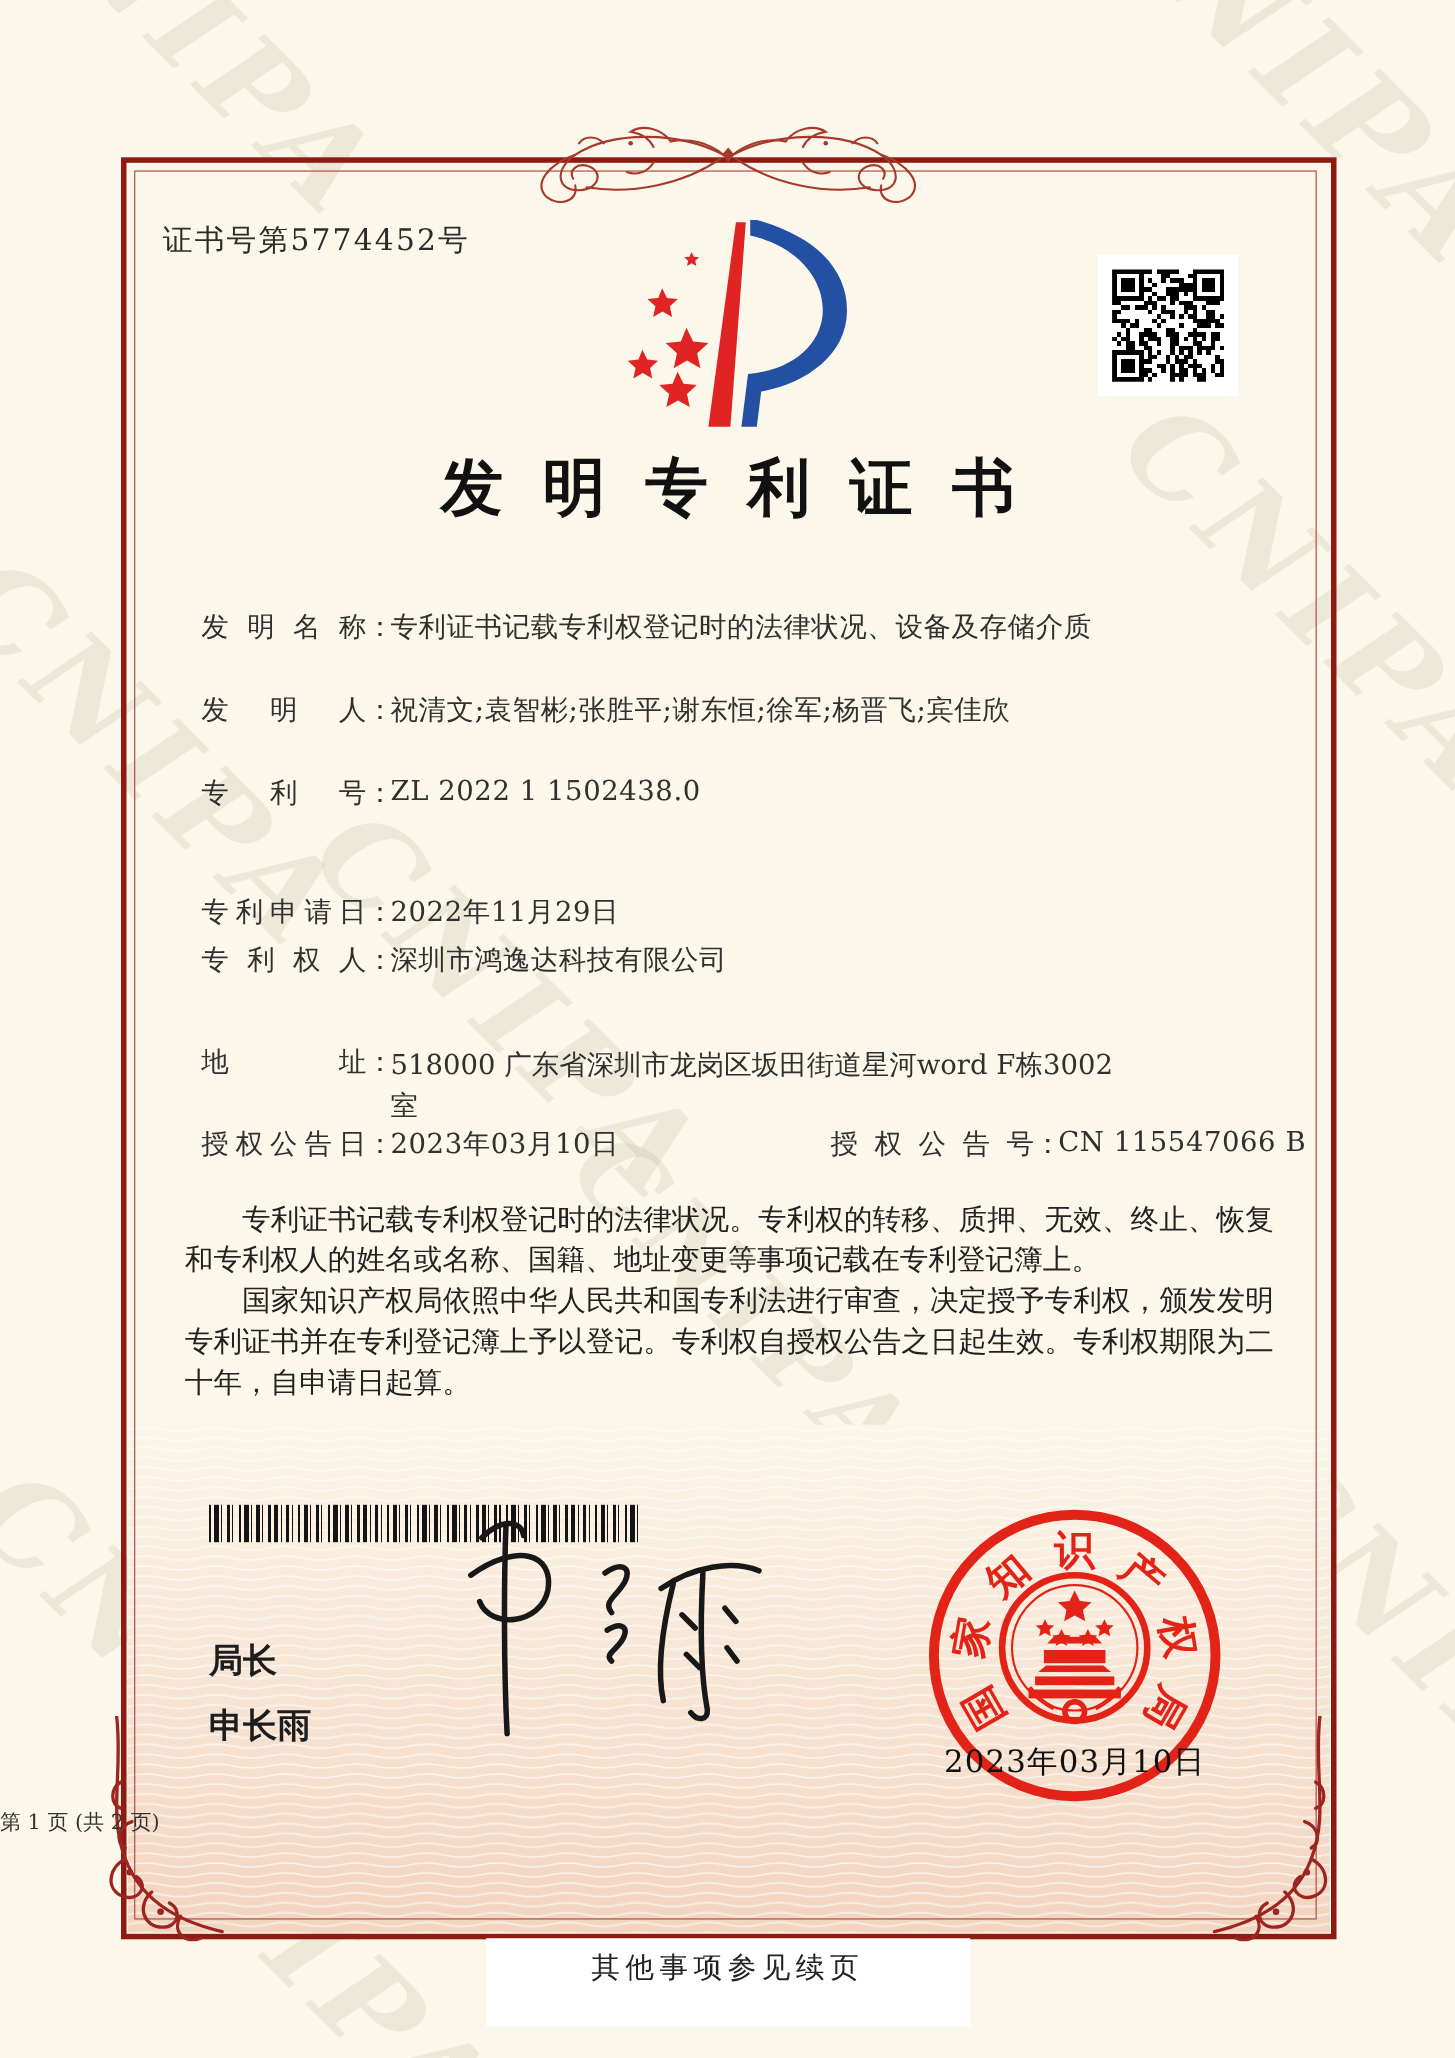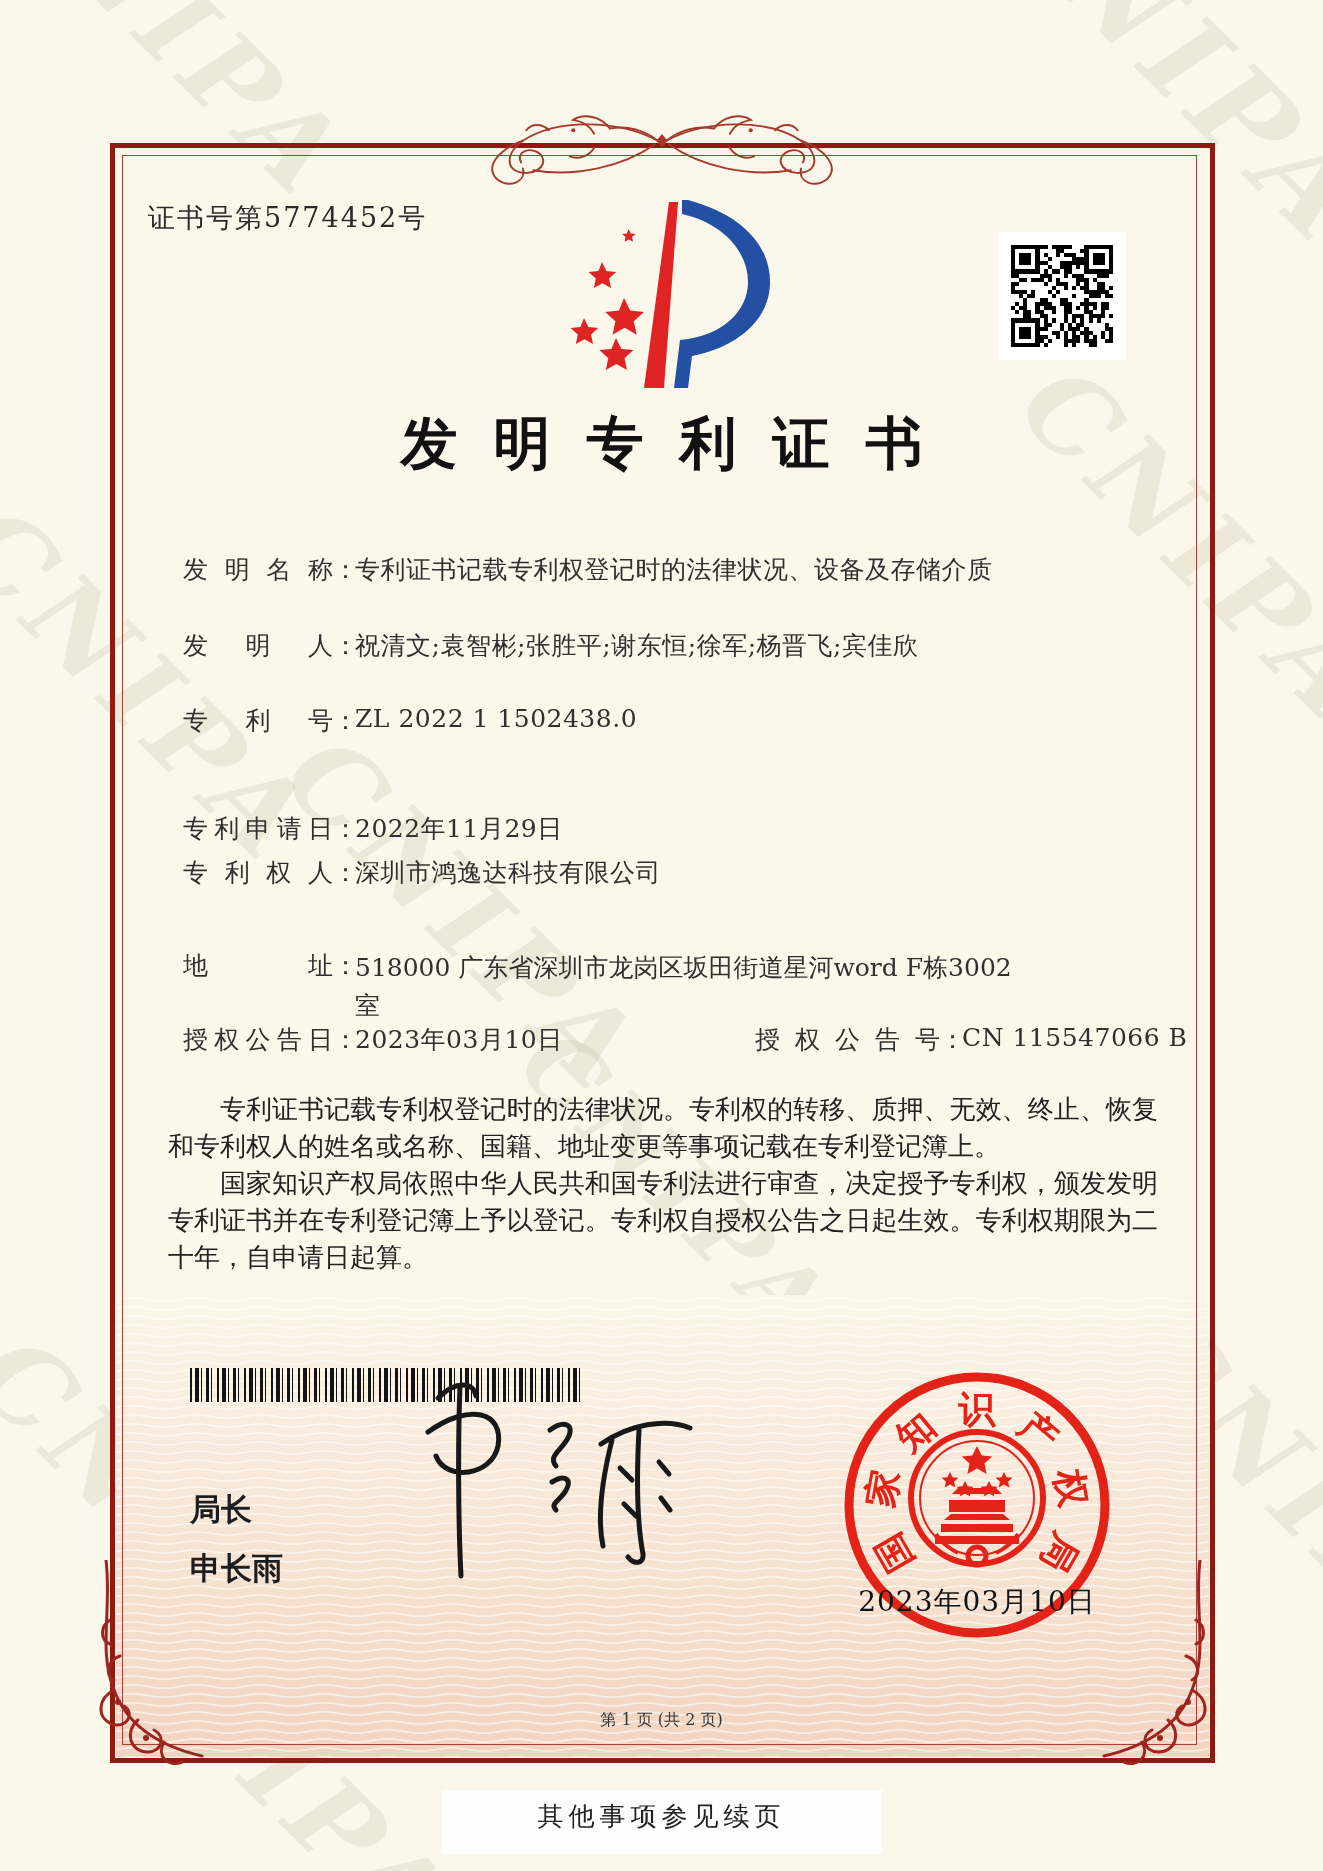--- a/index.html
+++ b/index.html
@@ -58,24 +58,24 @@
   .officer-title{position:absolute;left:190px;top:1489px;font-family:"DejaVu Sans","Liberation Sans",sans-serif;
     font-weight:600;font-size:31px;color:#1d1d1d;z-index:3;}
   .officer-name{position:absolute;left:190px;top:1548px;font-family:"DejaVu Sans","Liberation Sans",sans-serif;
     font-weight:600;font-size:31px;color:#1d1d1d;z-index:3;}
   .signature{position:absolute;left:398px;top:1368px;z-index:4;}
   .seal{position:absolute;left:840px;top:1368px;z-index:4;}
   .ring-ch{font-size:37px;font-weight:700;fill:#e42318;text-anchor:middle;
     font-family:"DejaVu Serif",serif;}
   .seal-date{font-size:28px;fill:#111;text-anchor:middle;letter-spacing:1px;
     font-family:"DejaVu Serif",serif;}
-  .page-info{position:absolute;left:0;top:1710px;width:100%;text-align:center;
-    font-size:16px;color:#333;z-index:3;}
+  .page-info{position:absolute;left:0;top:1644px;width:100%;text-align:left;
+    font-size:19px;color:#333;z-index:3;}
   .cont-box{position:absolute;left:50%;top:1762px;transform:translateX(-50%);
-    width:440px;height:64px;background:#fefefe;z-index:3;text-align:center;margin-top:28px;}
+    width:440px;height:80px;background:#fefefe;z-index:3;text-align:center;}
   .cont-note{margin-top:9px;display:inline-block;font-size:26px;letter-spacing:5px;color:#222;}
 </style>
 </head>
 <body>
 
 <div class="page">
 
   <div class="wm" style="left:-55px;top:-45px;">CNIPA</div>
   <div class="wm" style="left:935px;top:-20px;font-size:120px;">CNIPA</div>
   <div class="wm" style="left:-90px;top:620px;">CNIPA</div>

